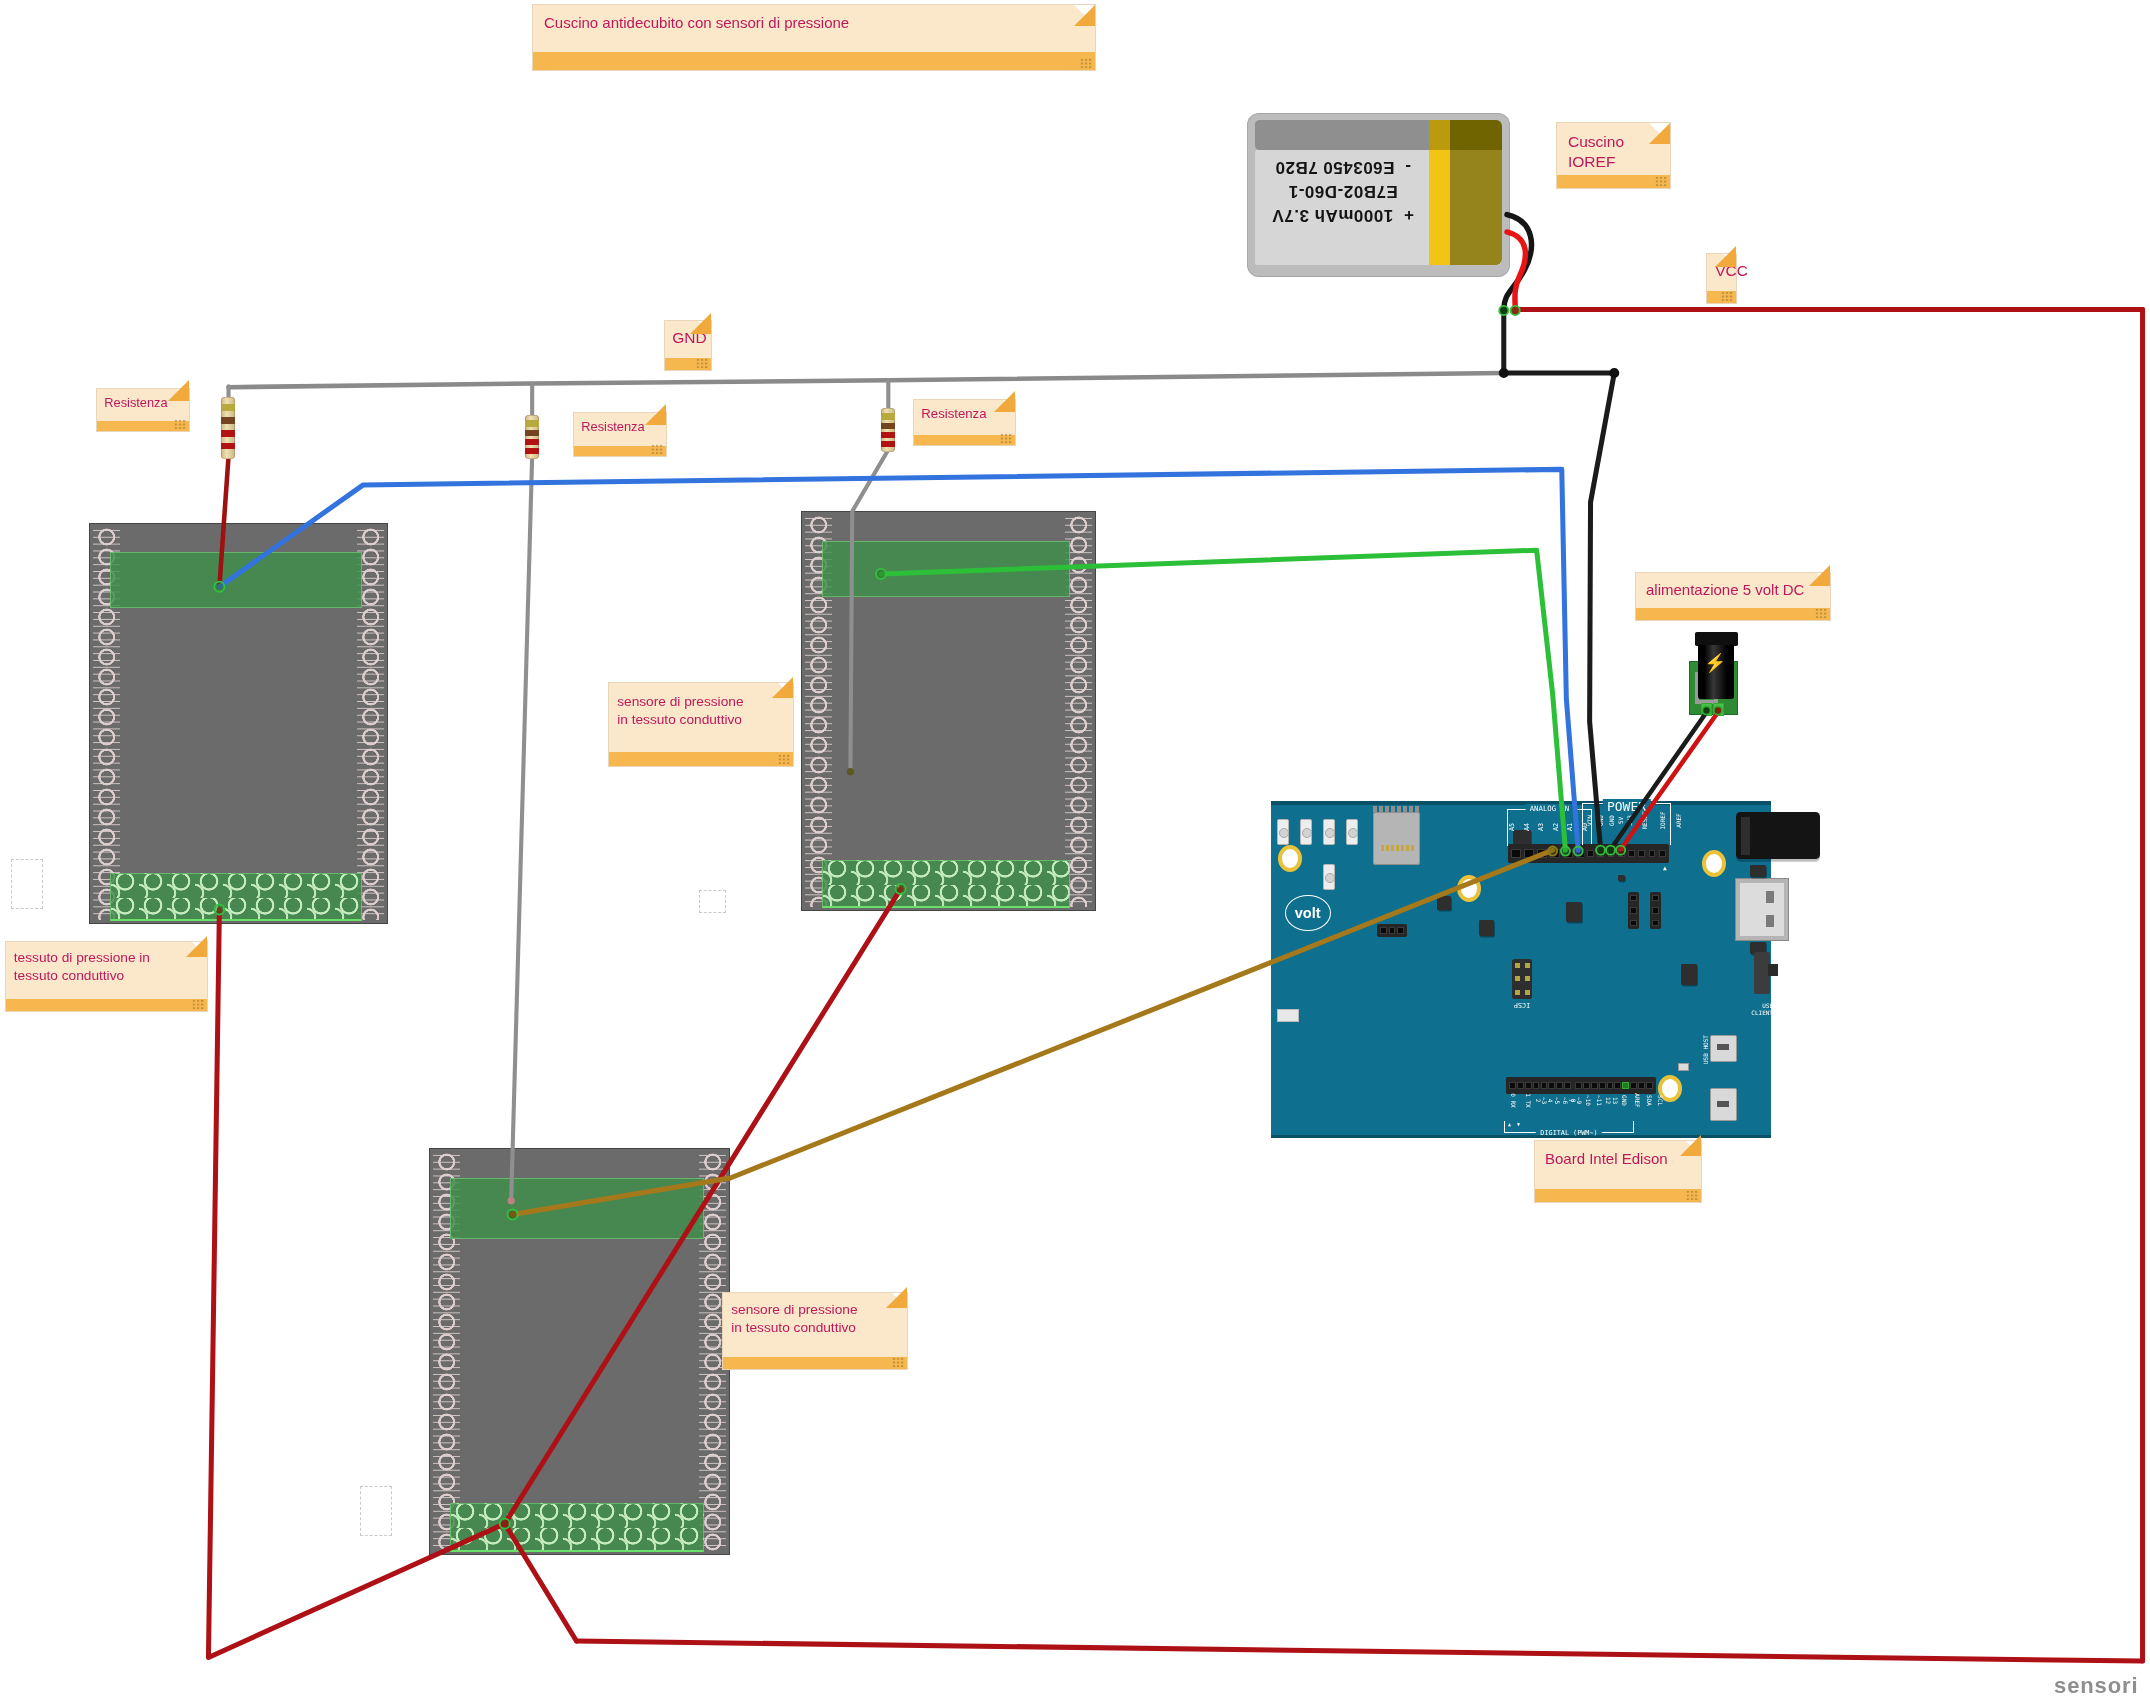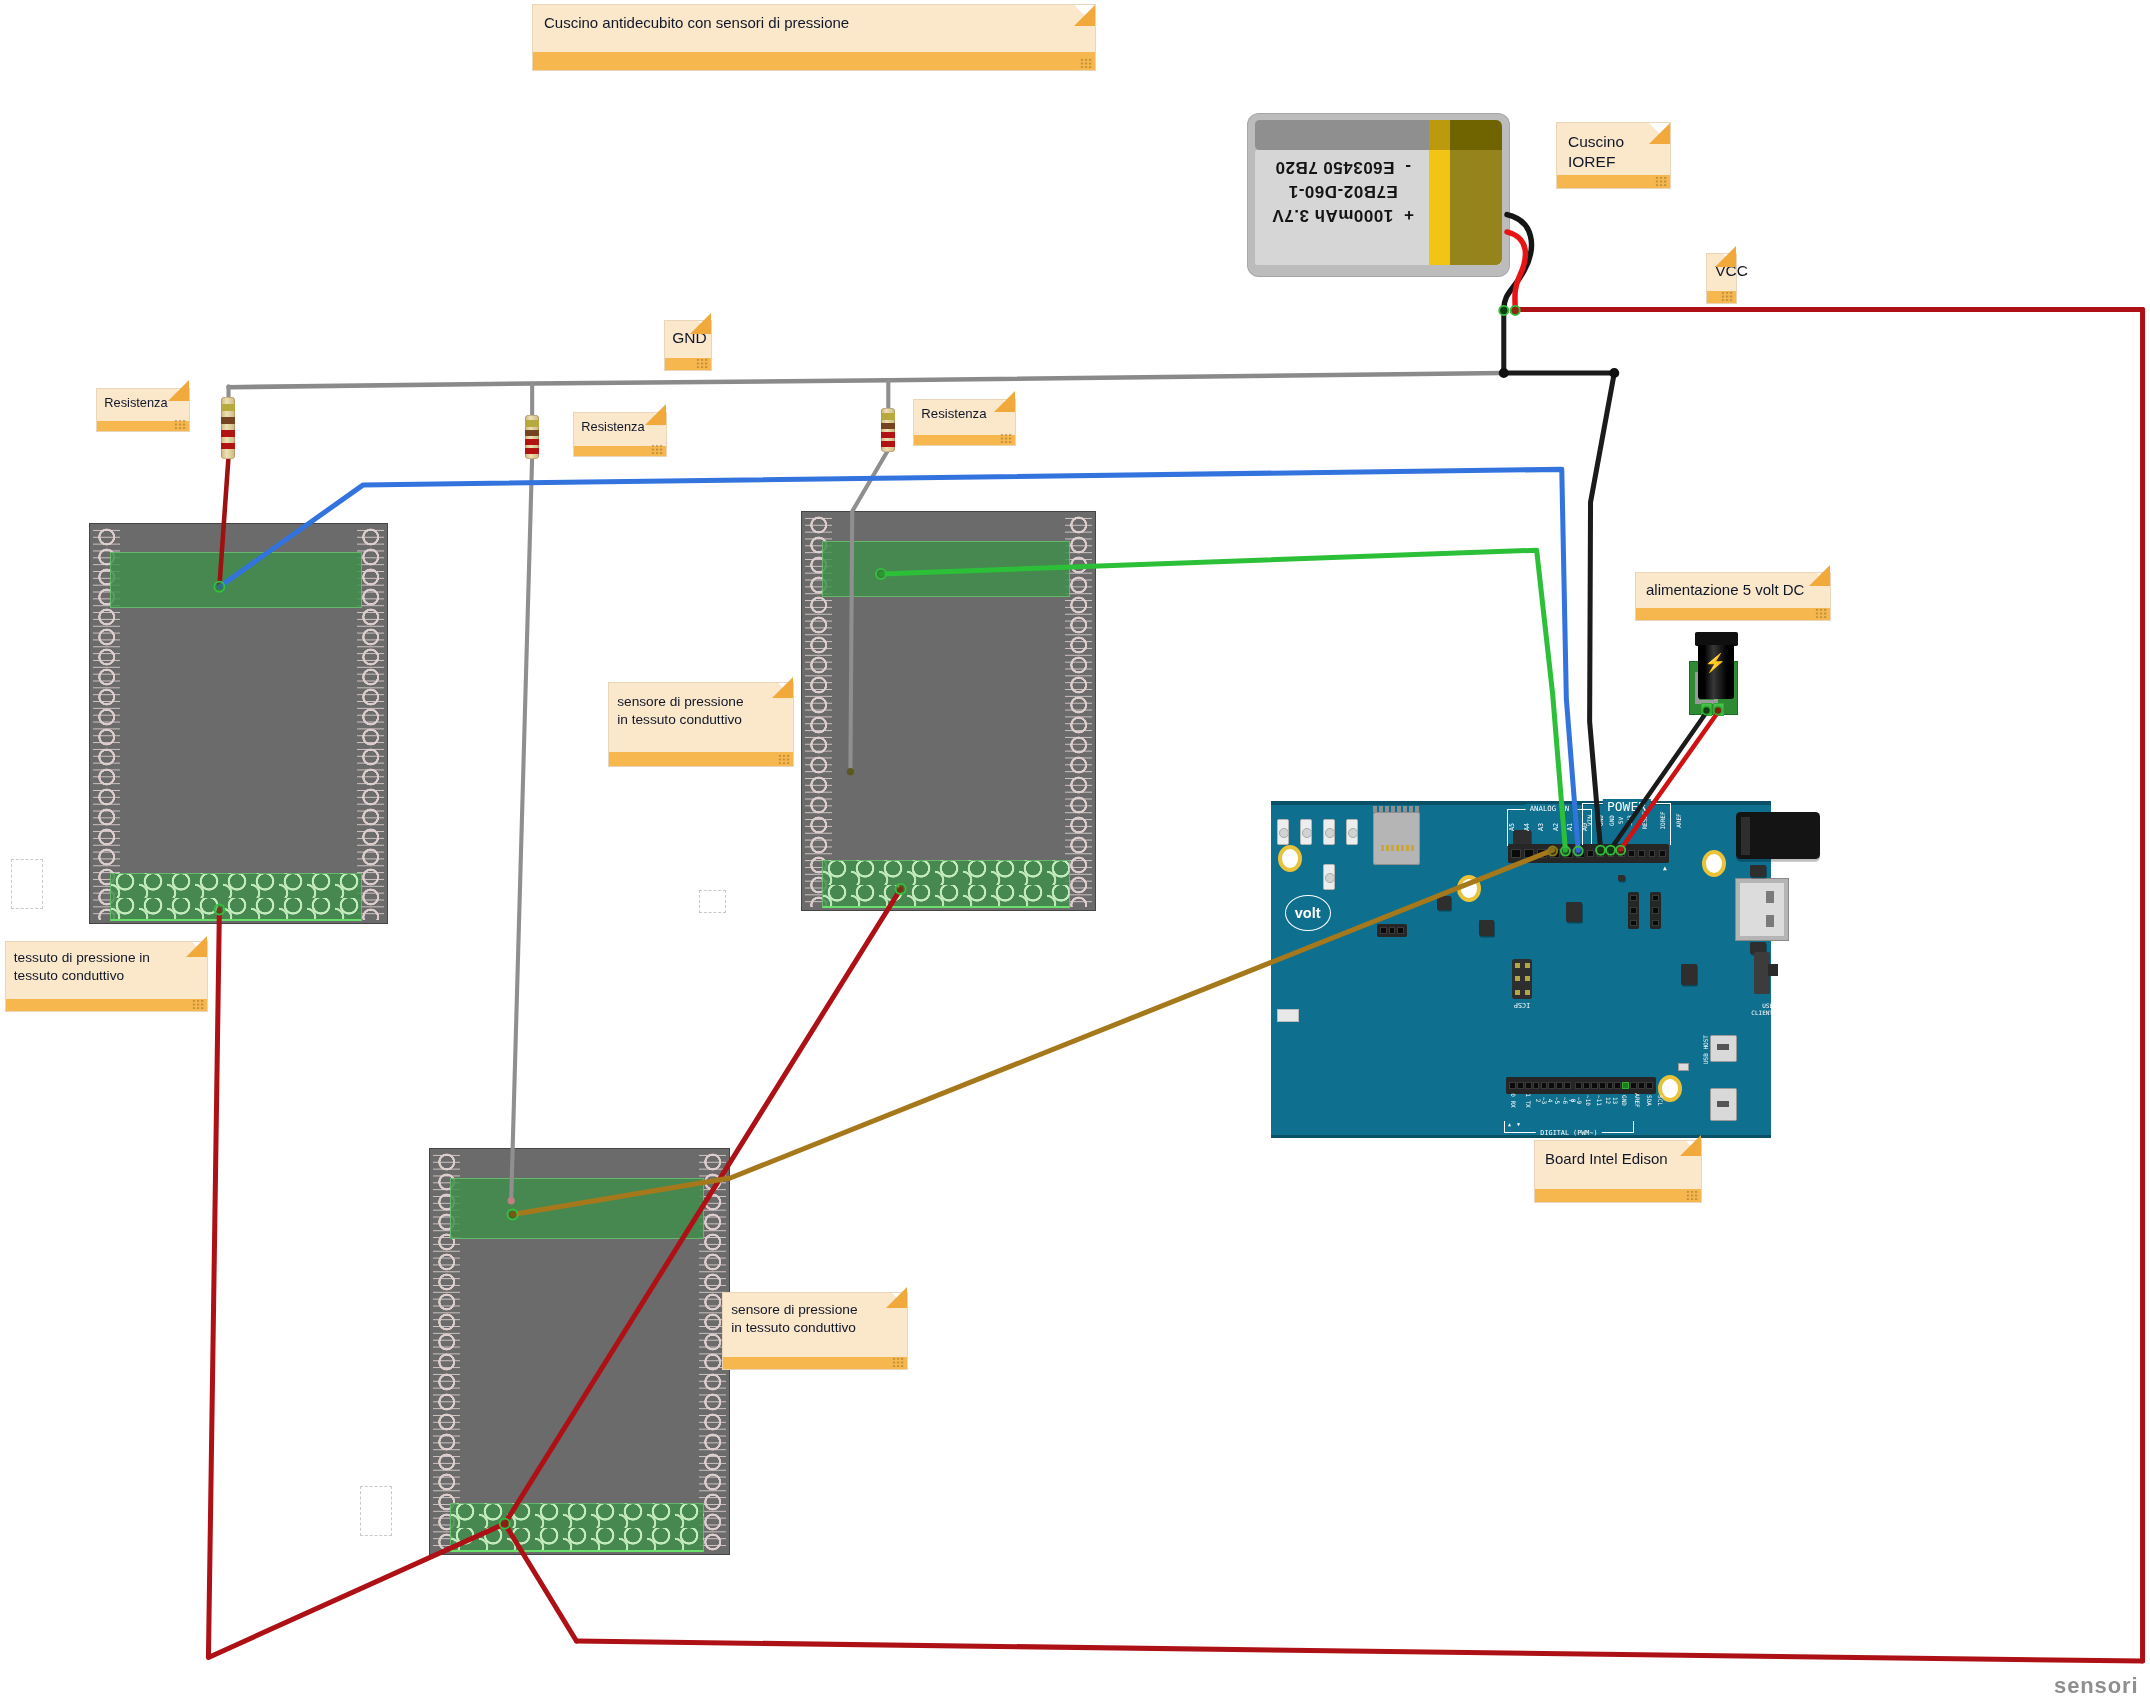--- a/index.html
+++ b/index.html
@@ -11,21 +11,21 @@
   .note{position:absolute;background:#fbe7c9;border:0.5px solid rgba(0,0,0,0.07);
         box-sizing:border-box;z-index:40;}
   .note .fold{position:absolute;top:0;right:0;width:0;height:0;
         border-left:21px solid transparent;border-top:21px solid #ffffff;}
   .note .fold:after{content:"";position:absolute;left:-21px;top:-21px;width:0;height:0;
         border-left:21px solid transparent;border-bottom:21px solid #f2a93b;}
   .note .bar{position:absolute;left:0;right:0;bottom:0;background:#f6b74e;}
   .note .grip{position:absolute;right:2.7px;bottom:1.8px;width:12px;height:10px;opacity:.45;
         background:radial-gradient(circle at 1.8px 1.8px,#7a5a20 1px,transparent 1.4px);
         background-size:4.1px 3.7px;}
-  .note .txt{position:absolute;left:11px;top:9px;color:#0f172a;white-space:pre;line-height:1.25;}
+  .note .txt{position:absolute;left:11px;top:9px;color:#be185d;white-space:pre;line-height:1.25;}
 
   
   .sensor{position:absolute;background:#6b6b6b;border:1.8px solid #454545;box-sizing:border-box;z-index:10;}
   .coil{position:absolute;top:2.7px;bottom:2.7px;width:27px;
         background:
          repeating-linear-gradient(0deg, rgba(220,205,205,0) 0 2.7px, rgba(225,210,210,.85) 2.7px 4.1px, rgba(220,205,205,0) 4.1px 6.8px),
          radial-gradient(circle at 13.7px 10px, rgba(0,0,0,0) 6px, #dccccc 6.4px 8.2px, rgba(0,0,0,0) 8.7px);
         background-size:100% 13.7px,27px 20px;}
   .coil-l{left:2.7px;}
   .coil-r{right:2.7px;}

